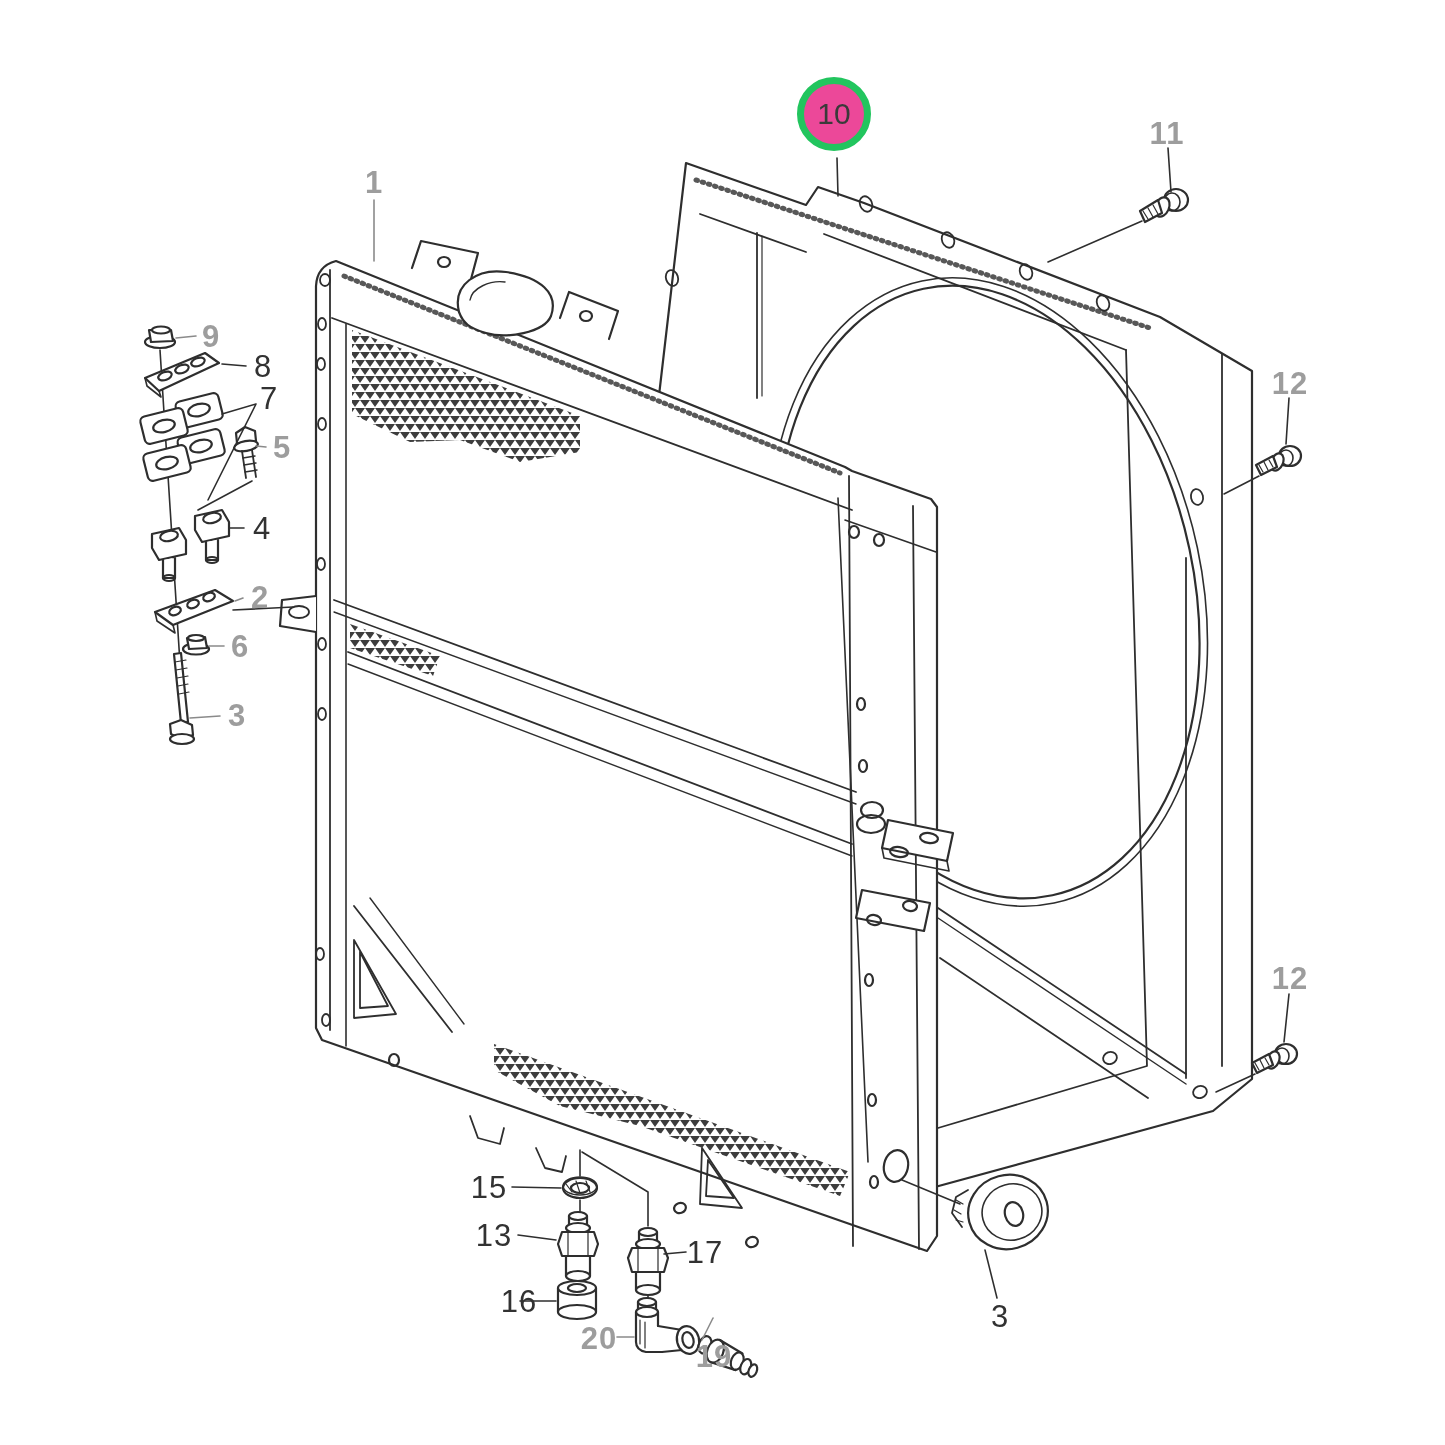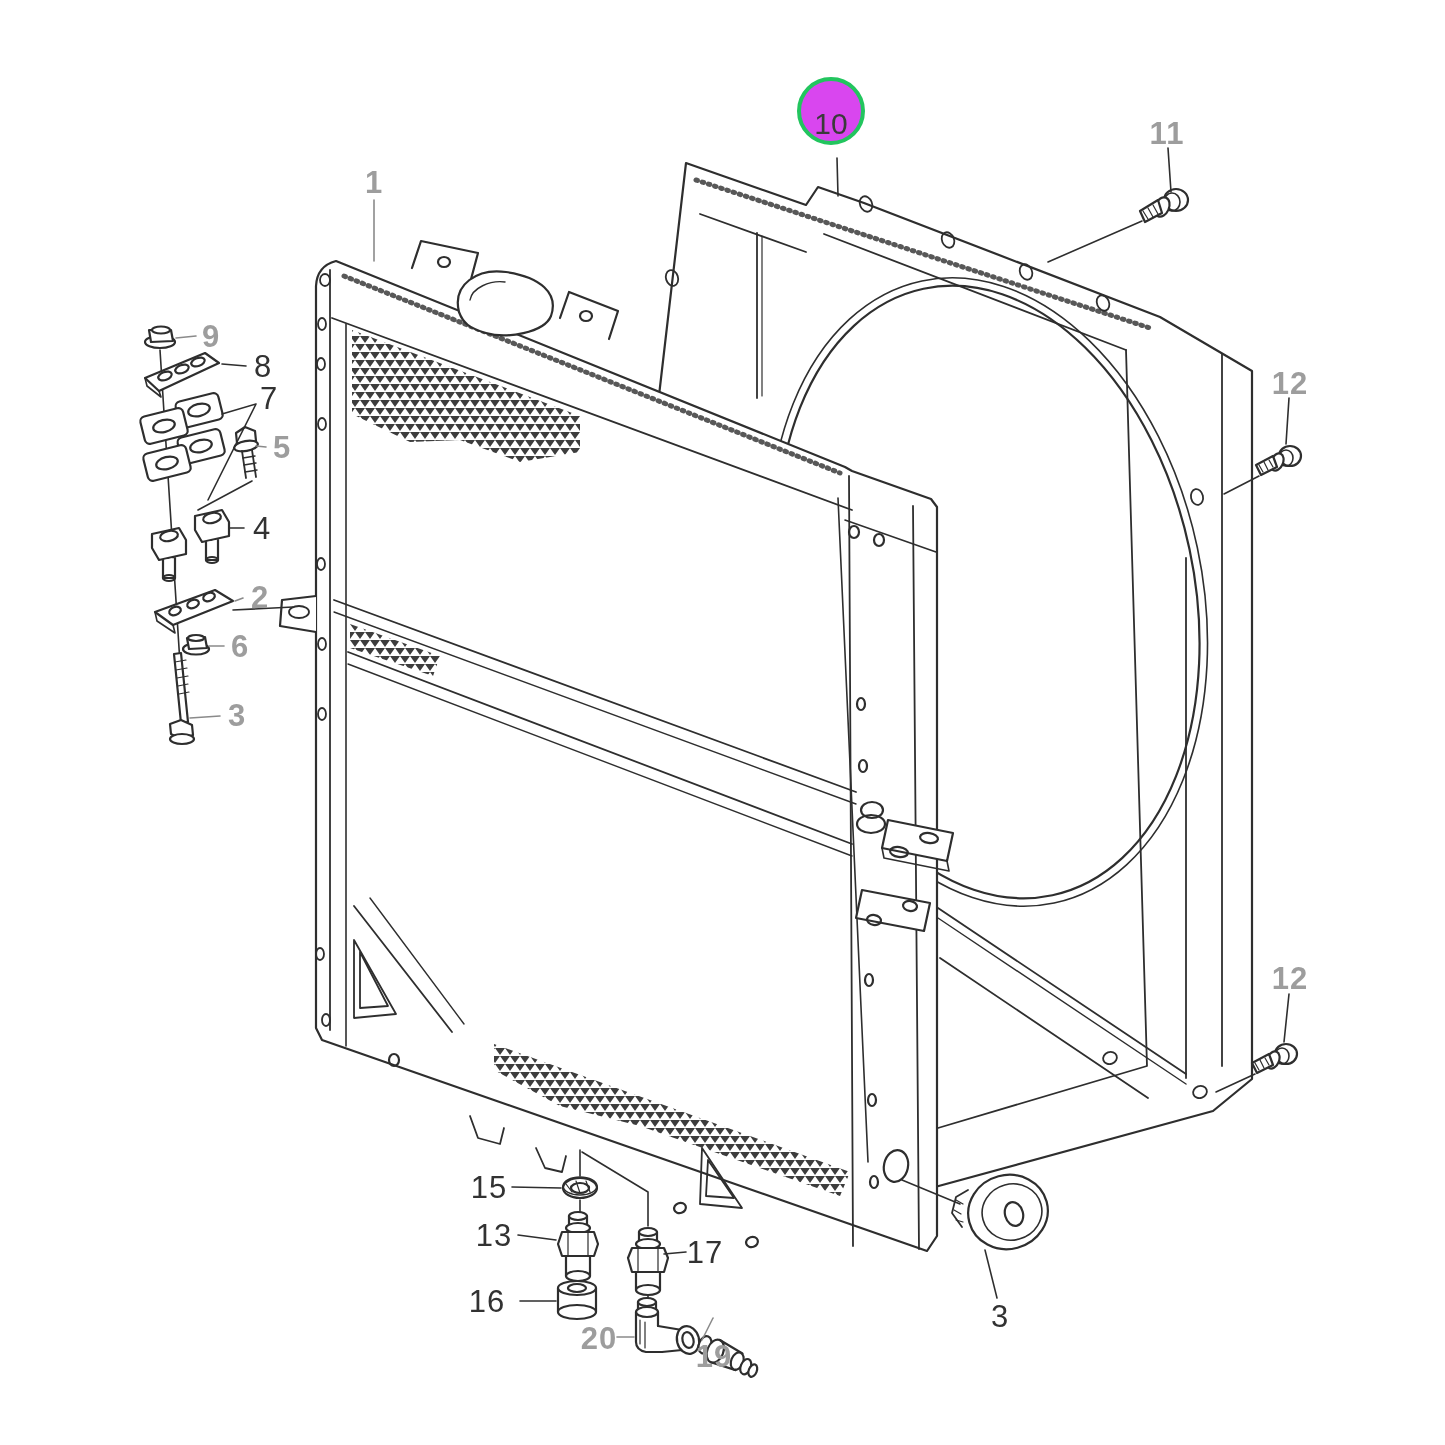--- a/index.html
+++ b/index.html
@@ -4,22 +4,22 @@
 <style>
   html,body{margin:0;padding:0;background:#ffffff;}
   .stage{position:relative;width:1445px;height:1445px;background:#ffffff;overflow:hidden;
          font-family:"Liberation Sans",sans-serif;}
   .stage svg{position:absolute;left:0;top:0;}
   .co{position:absolute;transform:translate(-50%,-50%);font-size:31px;line-height:1;
       letter-spacing:1px;user-select:none;white-space:nowrap;}
   .co.gray{color:#9d9d9d;font-weight:bold;}
   .co.dark{color:#323232;}
   .hl-circle{position:absolute;left:797px;top:77px;width:60px;height:60px;
-      border:4px solid #22c55e;border-radius:50%;background:#d946ef;
-      display:flex;align-items:flex-end;justify-content:center;
+      border:7px solid #22c55e;border-radius:50%;background:#ec4899;
+      display:flex;align-items:center;justify-content:center;
       font-size:30px;color:#3a3a3a;}
 </style>
 </head>
 <body>
 
 <div class="stage">
 
 <svg width="1445" height="1445" viewBox="0 0 1445 1445" fill="none" stroke="#2e2e2e" stroke-width="2.2" stroke-linecap="round" stroke-linejoin="round">
   <defs>
     <pattern id="mesh" width="10" height="16" patternUnits="userSpaceOnUse">
@@ -349,17 +349,17 @@
   <span class="co gray" style="left:237px;top:715px">3</span>
   <div class="hl-circle">
     <span>10</span>
   </div>
   <span class="co gray" style="left:1167px;top:133px">11</span>
   <span class="co gray" style="left:1290px;top:383px">12</span>
   <span class="co gray" style="left:1290px;top:978px">12</span>
   <span class="co dark" style="left:1000px;top:1316px">3</span>
   <span class="co dark" style="left:489px;top:1187px">15</span>
   <span class="co dark" style="left:494px;top:1235px">13</span>
-  <span class="co dark" style="left:487px;top:1301px">16</span>
+  <span class="co dark" style="left:519px;top:1301px">16</span>
   <span class="co dark" style="left:705px;top:1252px">17</span>
   <span class="co gray" style="left:599px;top:1338px">20</span>
   <span class="co gray" style="left:714px;top:1356px">19</span>
 </div>
 
 </body></html>

